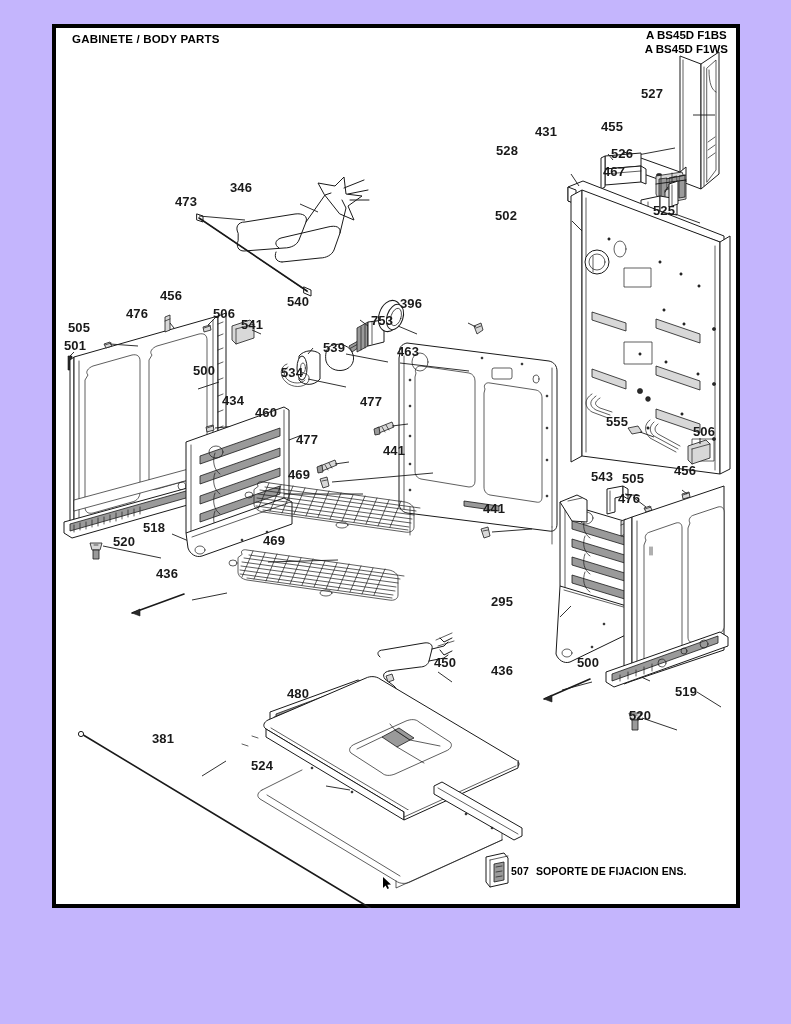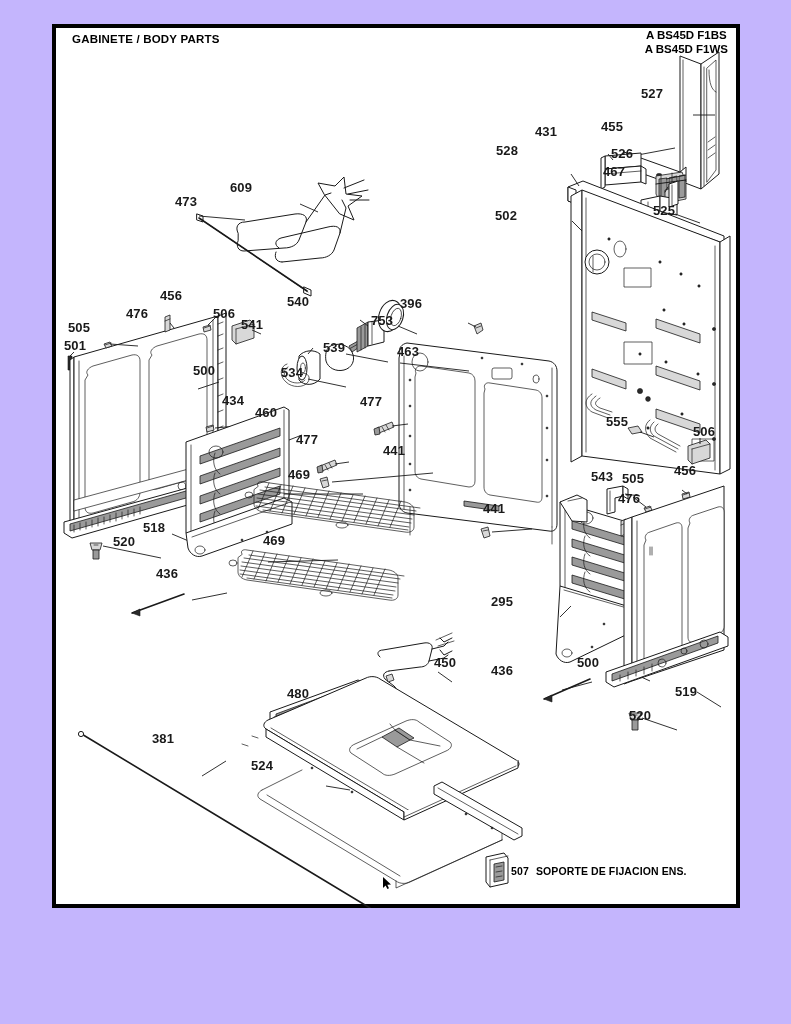--- a/index.html
+++ b/index.html
@@ -693,21 +693,21 @@
 
   <div class="callout" style="left:641px;top:86px">527</div>
   <div class="callout" style="left:535px;top:124px">431</div>
   <div class="callout" style="left:601px;top:119px">455</div>
   <div class="callout" style="left:496px;top:143px">528</div>
   <div class="callout" style="left:611px;top:146px">526</div>
   <div class="callout" style="left:603px;top:164px">467</div>
   <div class="callout" style="left:653px;top:203px">525</div>
   <div class="callout" style="left:495px;top:208px">502</div>
   <div class="callout" style="left:175px;top:194px">473</div>
-  <div class="callout" style="left:230px;top:180px">609</div>
+  <div class="callout" style="left:230px;top:180px">346</div>
   <div class="callout" style="left:160px;top:288px">456</div>
   <div class="callout" style="left:126px;top:306px">476</div>
   <div class="callout" style="left:68px;top:320px">505</div>
   <div class="callout" style="left:64px;top:338px">501</div>
   <div class="callout" style="left:213px;top:306px">506</div>
   <div class="callout" style="left:241px;top:317px">541</div>
   <div class="callout" style="left:287px;top:294px">540</div>
   <div class="callout" style="left:371px;top:313px">753</div>
   <div class="callout" style="left:323px;top:340px">539</div>
   <div class="callout" style="left:281px;top:365px">534</div>

